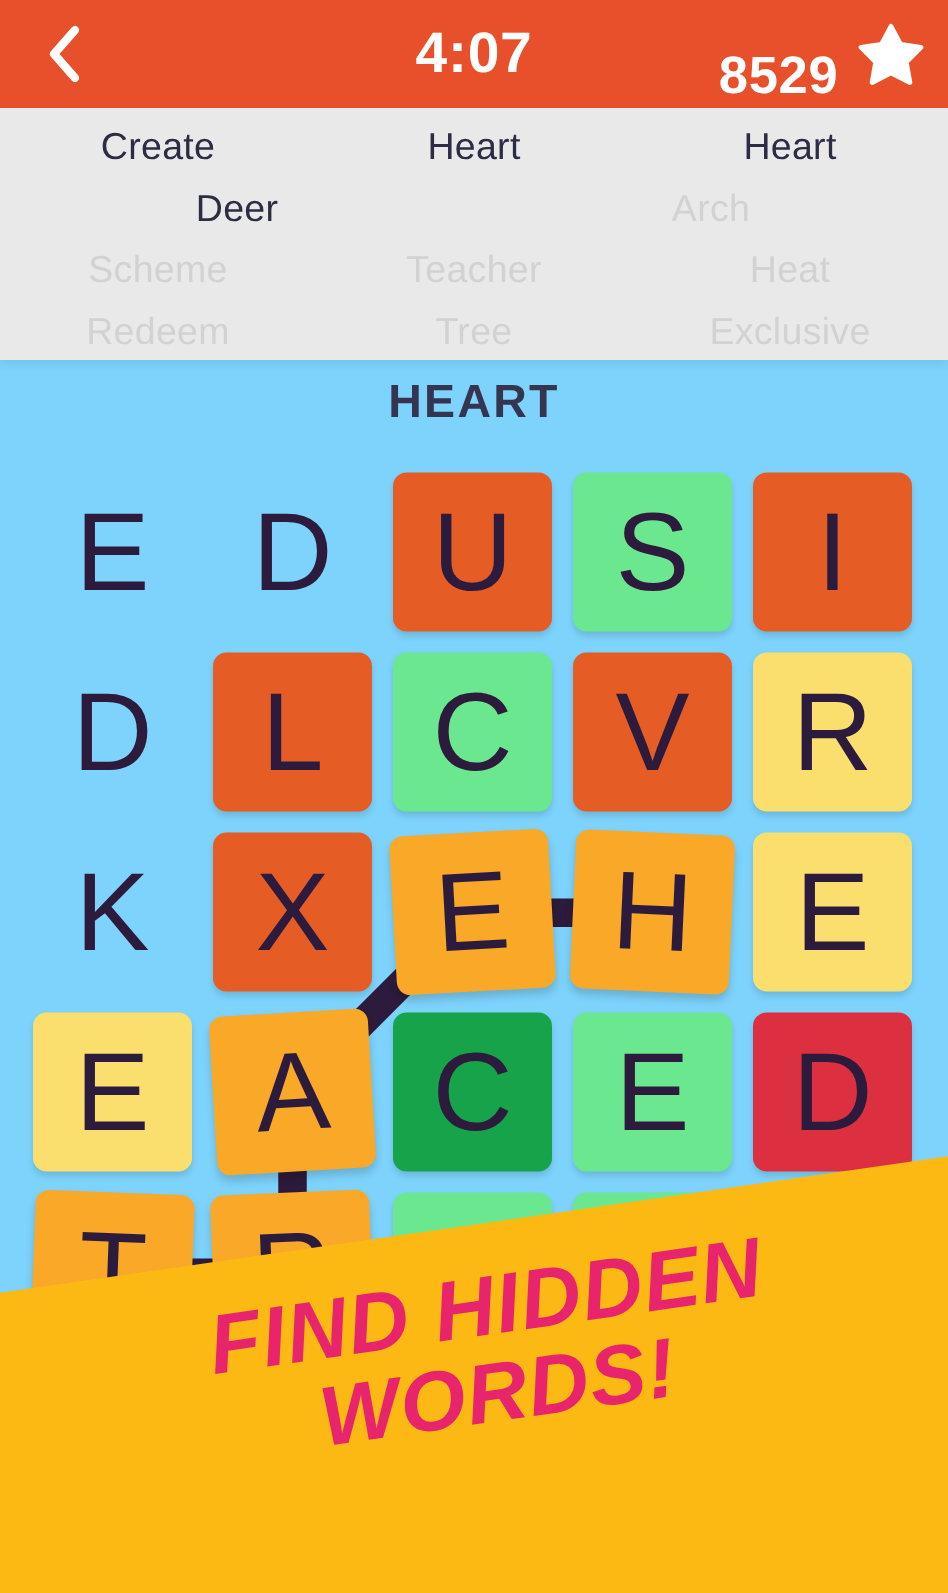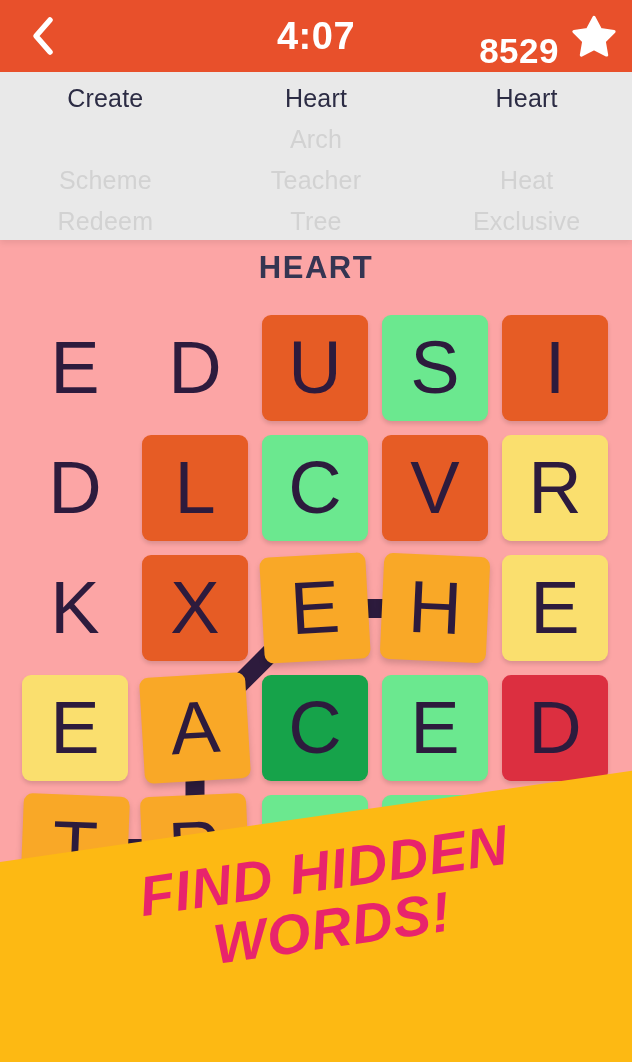--- a/index.html
+++ b/index.html
@@ -13,21 +13,21 @@
     overflow: hidden;
     background: #F0EFED;
     font-family: "Liberation Sans", "DejaVu Sans", sans-serif;
     -webkit-font-smoothing: antialiased;
   }
   #app {
     position: relative;
     width: 632px;
     height: 1062px;
     overflow: hidden;
-    background: #fca5a5;
+    background: #7dd3fc;
   }
 
   
   #header {
     position: absolute;
     left: 0;
     top: 0;
     width: 632px;
     height: 72px;
     background: #E8502B;
@@ -231,20 +231,21 @@
 
   <div id="word-panel">
 
     <div class="word-row">
       <div class="word-cell found">Create</div>
       <div class="word-cell found">Heart</div>
       <div class="word-cell found">Heart</div>
     </div>
 
     <div class="word-row">
+      <div class="word-cell found">Deer</div>
       <div class="word-cell unfound">Arch</div>
     </div>
 
     <div class="word-row">
       <div class="word-cell unfound">Scheme</div>
       <div class="word-cell unfound">Teacher</div>
       <div class="word-cell unfound">Heat</div>
     </div>
 
     <div class="word-row">

